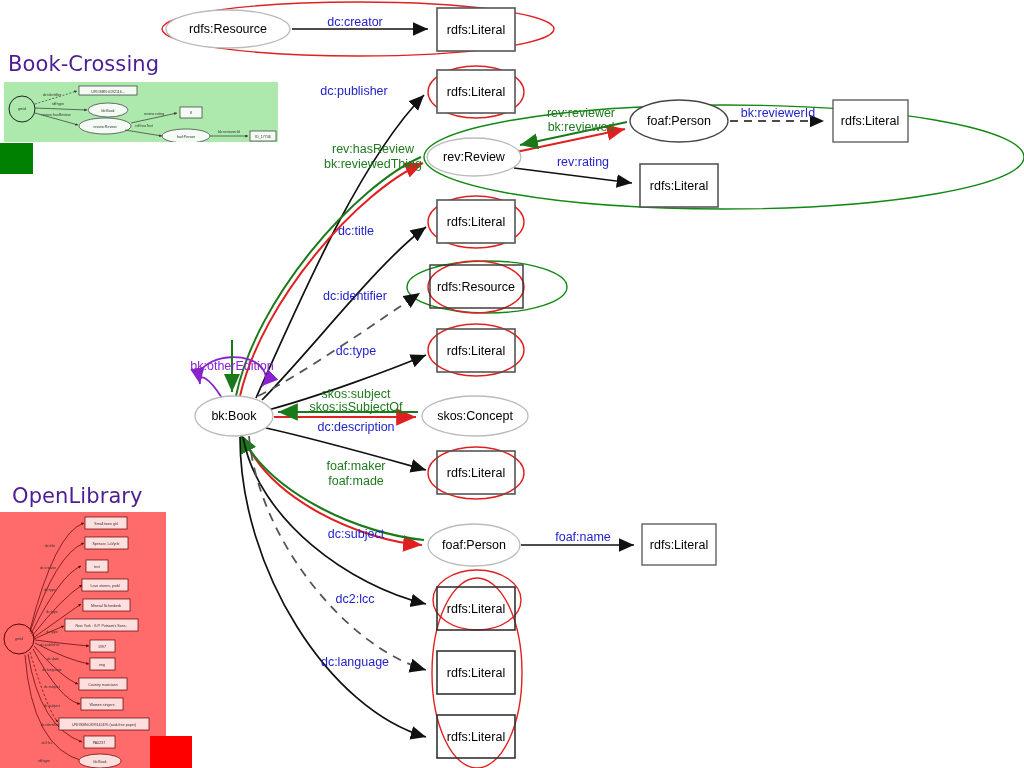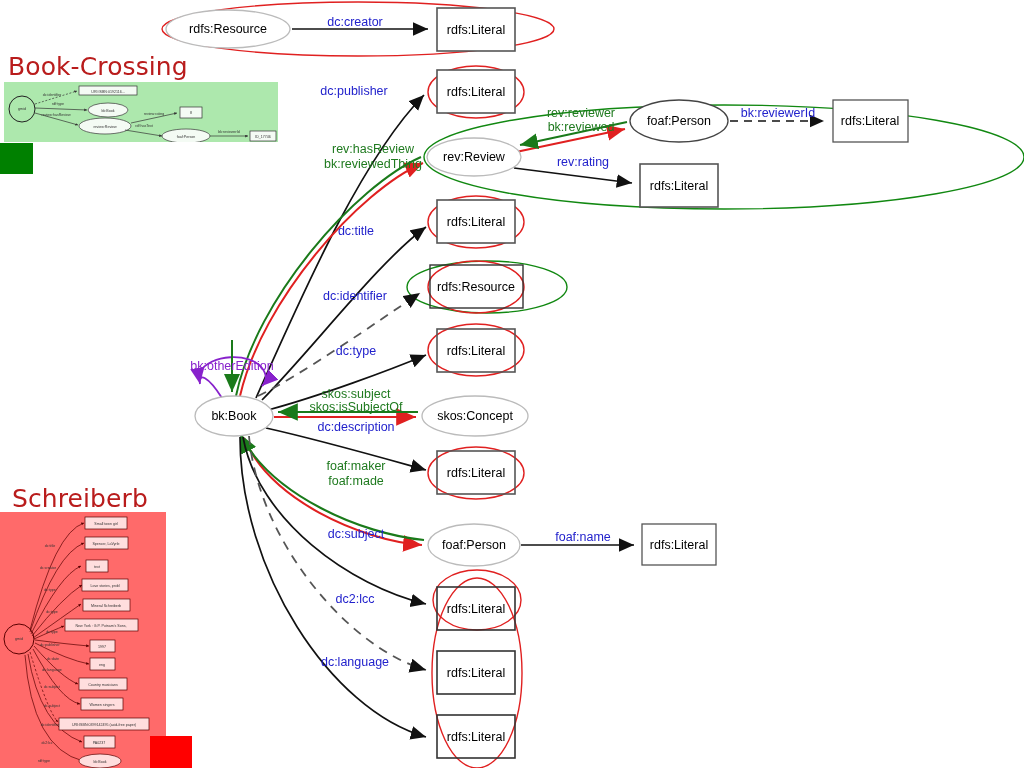--- a/index.html
+++ b/index.html
@@ -1,20 +1,20 @@
 <!DOCTYPE html>
 <html><head>
 <meta charset="utf-8">
 <style>
   html,body{margin:0;padding:0;background:#ffffff;}
   body{width:1024px;height:768px;position:relative;overflow:hidden;
        font-family:"Liberation Sans","DejaVu Sans",sans-serif;}
   #stage{position:absolute;left:0;top:0;width:1024px;height:768px;}
   svg.layer{position:absolute;left:0;top:0;width:1024px;height:768px;}
-  .heading{position:absolute;font-size:25px;color:#b91c1c;letter-spacing:.1px;
+  .heading{position:absolute;font-size:21px;color:#4c1d95;letter-spacing:.1px;
            font-family:"DejaVu Sans",sans-serif;}
   .thumb{position:absolute;}
   .thumb .bg{position:absolute;left:0;top:0;width:100%;height:100%;}
   .swatch{position:absolute;}
   .nodeLabel{font-size:12.5px;fill:#000;font-family:"Liberation Sans",sans-serif;}
   .edgeLabel{font-size:12.5px;font-family:"Liberation Sans",sans-serif;}
   .lblBlue{fill:#2222cc;}
   .lblGreen{fill:#1f7a1f;}
   .lblPurple{fill:#8822cc;}
   .tinyLabel{font-size:3.6px;fill:#333;font-family:"Liberation Sans",sans-serif;}
@@ -57,21 +57,21 @@
       <path d="M127,41 L173,31" stroke="#333" stroke-width=".7" fill="none" marker-end="url(#tm)"></path>
       <text class="tinyLabel" x="150" y="33" text-anchor="middle">review:rating</text>
       <path d="M121,48 L158,54" stroke="#333" stroke-width=".7" fill="none" marker-end="url(#tm)"></path>
       <text class="tinyLabel" x="140" y="45" text-anchor="middle">rdf:hasText</text>
       <path d="M206,54 L244,54" stroke="#333" stroke-width=".7" fill="none" marker-end="url(#tm)"></path>
       <text class="tinyLabel" x="225" y="51" text-anchor="middle">bk:reviewerId</text>
     </svg>
   </div>
   <div class="swatch" style="left:0px;top:143px;width:33px;height:31px;background:#008000;"></div>
 
-  <div class="heading" style="left:12px;top:484px;">Schreiberb</div>
+  <div class="heading" style="left:12px;top:484px;">OpenLibrary</div>
 
   <div class="thumb" style="left:0px;top:512px;width:166px;height:256px;">
     <div class="bg" style="background:#ff6a6a;"></div>
     <svg class="layer" style="width:166px;height:256px;" viewBox="0 0 166 256">
       <defs>
         <marker id="tm2" markerWidth="5" markerHeight="5" refX="4" refY="2" orient="auto">
           <path d="M0,0 L4,2 L0,4 z" fill="#5a0000"></path>
         </marker>
       </defs>
       <circle cx="19" cy="127" r="15" fill="none" stroke="#5a0000" stroke-width="1"></circle>

